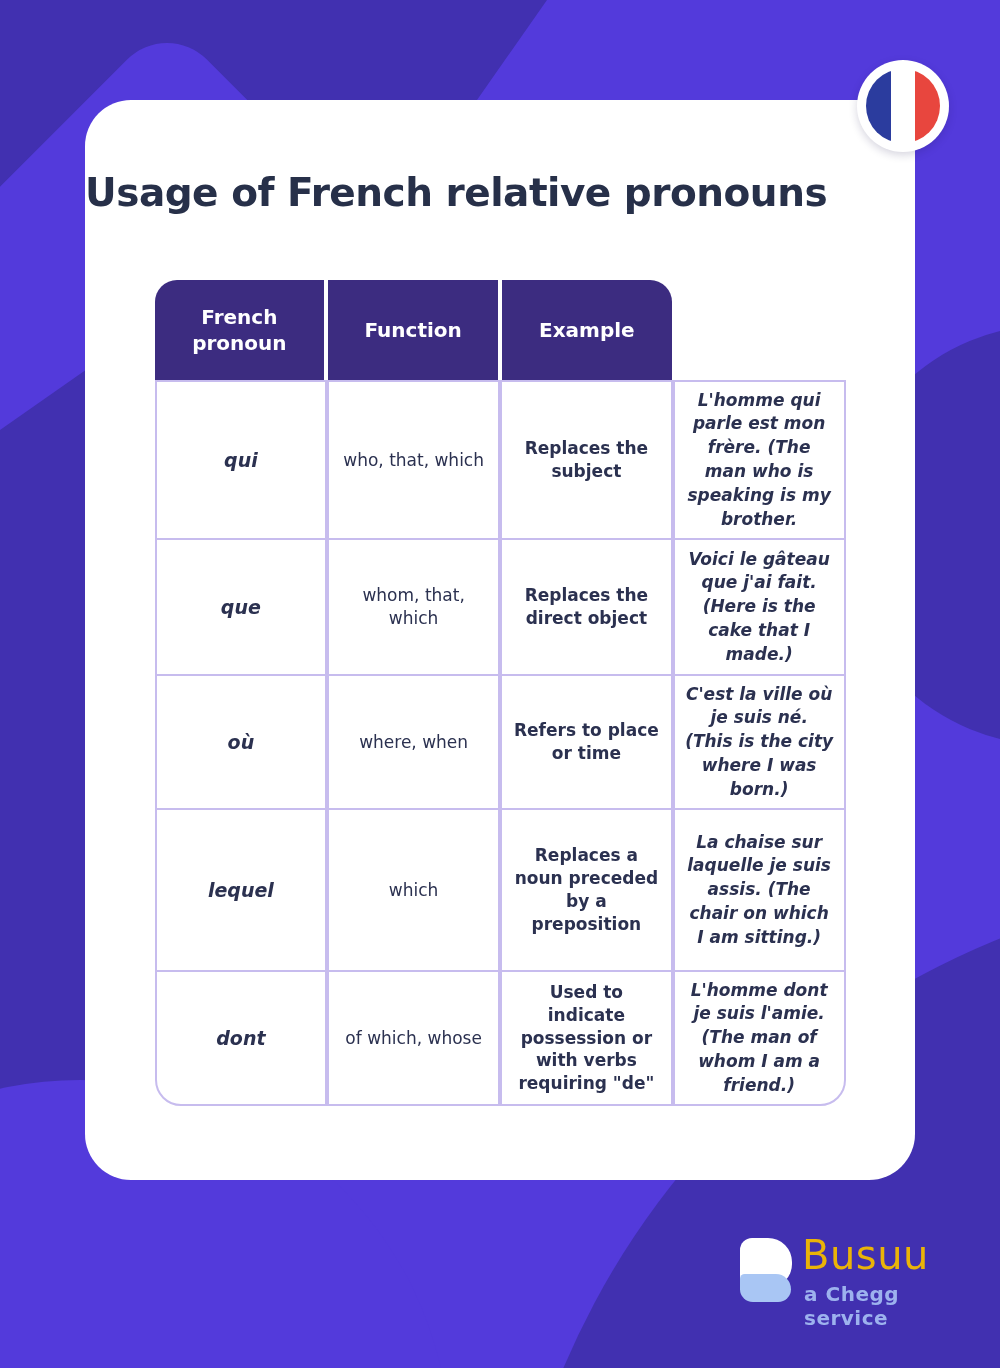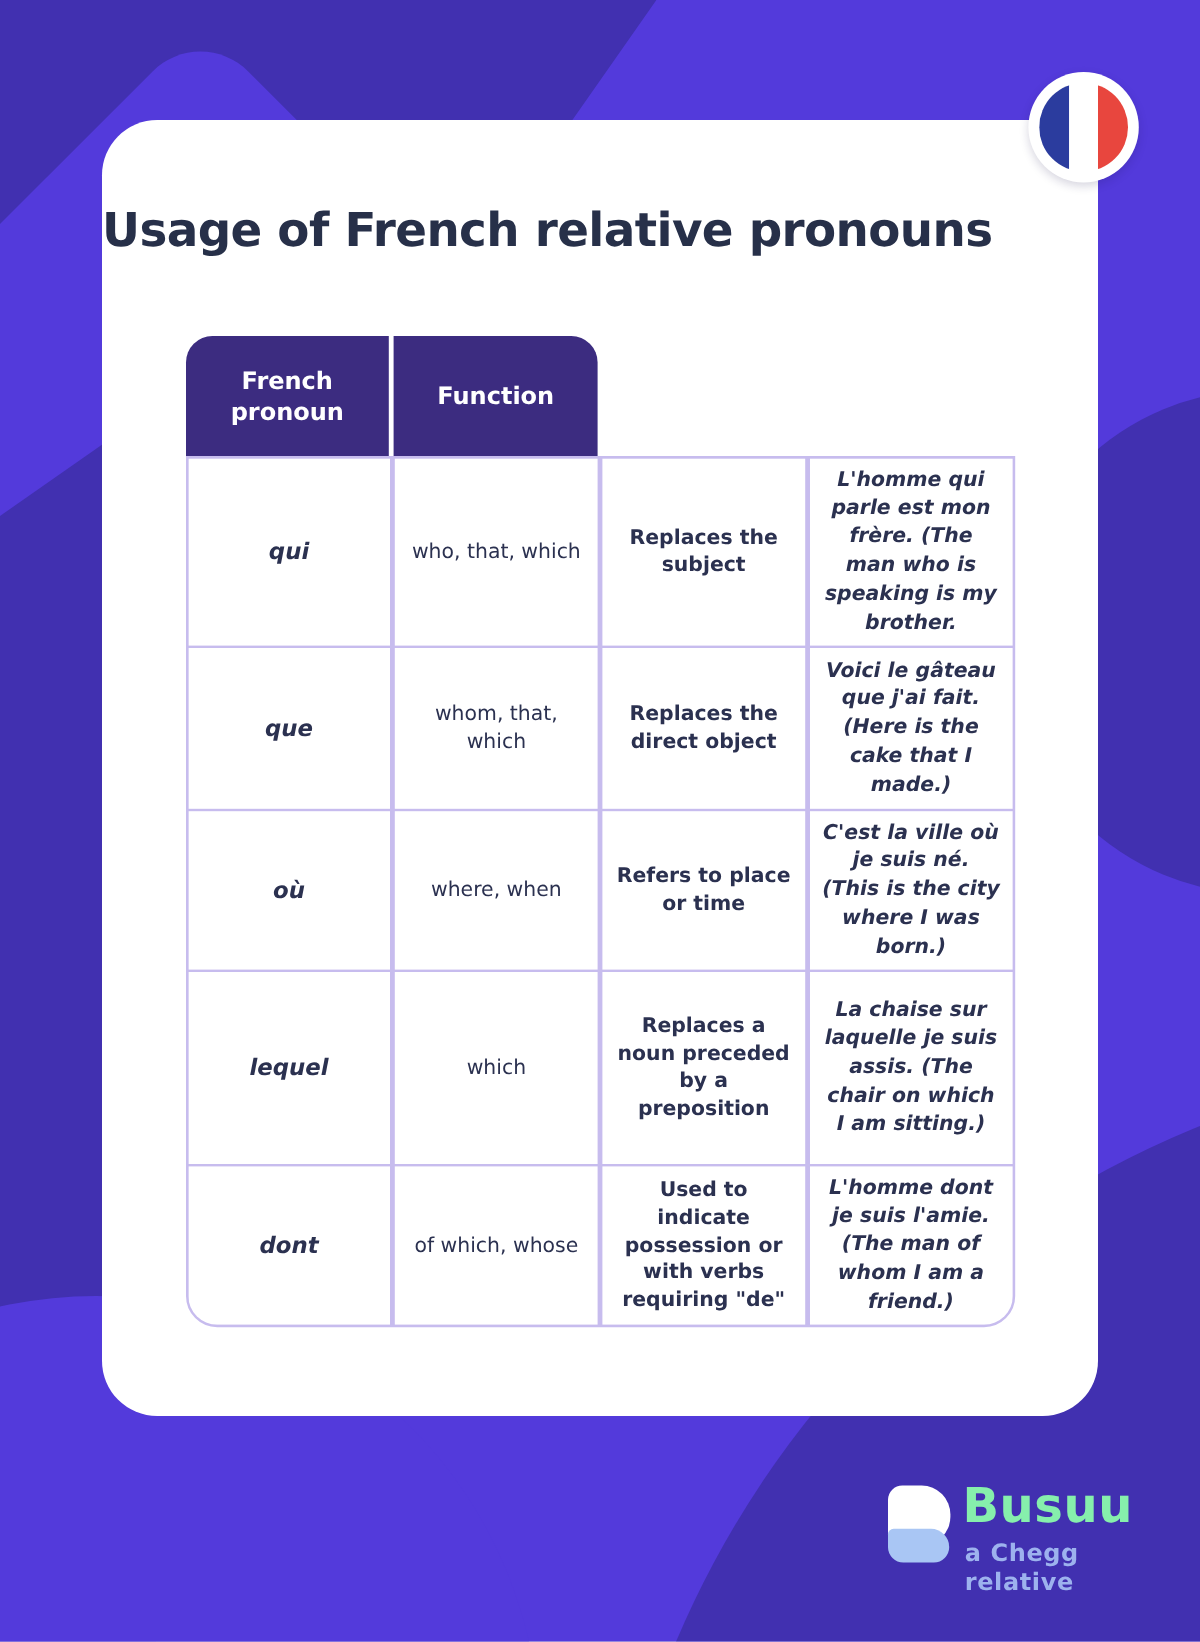--- a/index.html
+++ b/index.html
@@ -54,22 +54,22 @@
   .stripe-white { width:32%; background:#ffffff; }
   .stripe-red { width:34%; background:#E8463E; }
 
   
   .brand { position:absolute; left:740px; top:1238px; width:210px; height:70px; }
   .mark { position:absolute; left:0; top:0; width:52px; height:64px; }
   .mark-top { position:absolute; left:0; top:0; right:0; bottom:14px; background:#ffffff;
               border-radius:12px 24px 24px 6px; }
   .mark-bottom { position:absolute; left:0; right:1px; bottom:0; height:28px; background:#A9C6F4;
                  border-radius:8px 26px 22px 22px; }
-  .wordmark { position:absolute; left:62px; top:-6px; font-size:40px; font-weight:700;
-              color:#86efac; letter-spacing:0.5px; }
+  .wordmark { position:absolute; left:62px; top:-6px; font-size:40px; font-weight:400;
+              color:#eab308; letter-spacing:0.5px; }
   .tagline { position:absolute; left:64px; top:44px; font-size:20px; font-weight:700;
              color:#9DB2EE; letter-spacing:0.5px; }
 </style>
 </head>
 <body>
 
 <div id="root">
 
   <div class="shape full dark shape-topleft"></div>
   <div class="shape light shape-diamond"></div>
@@ -78,20 +78,21 @@
   <div class="shape dark shape-bottomright"></div>
   <div class="shape light shape-blob"></div>
 
   <div class="card">
     <div class="title">Usage of French relative pronouns</div>
 
     <div class="tbl">
       <div class="tbl-head">
         <div class="hcell">French pronoun</div>
         <div class="hcell">Function</div>
+        <div class="hcell">Example</div>
       </div>
       <div class="tbl-body">
 
         <div class="cell c0">qui</div>
         <div class="cell c1">who, that, which</div>
         <div class="cell c2">Replaces the subject</div>
         <div class="cell c3">L'homme qui parle est mon frère. (The man who is speaking is my brother.</div>
 
         <div class="cell c0">que</div>
         <div class="cell c1">whom, that, which</div>
@@ -124,16 +125,16 @@
       <div class="stripe stripe-red"></div>
     </div>
   </div>
 
   <div class="brand">
     <div class="mark">
       <div class="mark-top"></div>
       <div class="mark-bottom"></div>
     </div>
     <div class="wordmark">Busuu</div>
-    <div class="tagline">a Chegg relative</div>
+    <div class="tagline">a Chegg service</div>
   </div>
 
 </div>
 
 </body></html>

